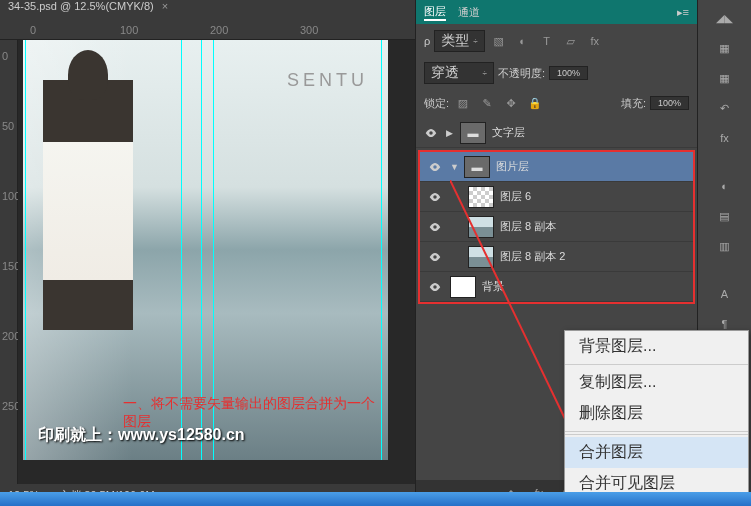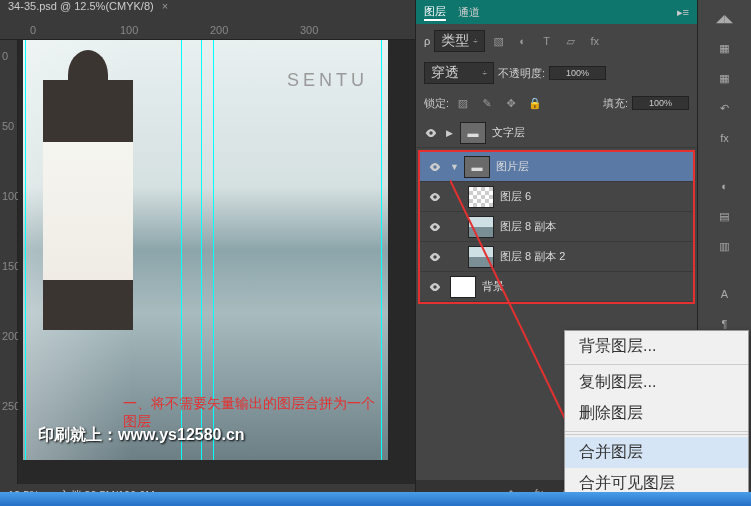--- a/index.html
+++ b/index.html
@@ -22,21 +22,21 @@
 .watermark{position:absolute;left:15px;top:385px;color:#fff;font-size:16px;font-weight:bold;text-shadow:1px 1px 2px #000;z-index:5}
 .status-bar{position:absolute;bottom:0;left:0;right:0;height:22px;background:#3a3a3a;color:#ccc;display:flex;align-items:center;padding:0 8px;gap:20px;font-size:10px}
 .panels{width:282px;background:#454545;border-left:1px solid #222;display:flex;flex-direction:column}
 .panel-tabs{height:24px;background:#0f766e;display:flex;align-items:center;padding:0 8px;gap:12px;color:#ccc}
 .panel-tabs .active{color:#fff;border-bottom:2px solid #fff}
 .panel-opts{padding:4px 8px;background:#454545;color:#ccc;display:flex;align-items:center;gap:6px;flex-wrap:wrap}
 .opt-row{display:flex;align-items:center;gap:4px;width:100%;padding:2px 0}
 .dd{background:#333;border:1px solid #222;padding:1px 6px;color:#ccc;font-size:14px;min-width:50px;display:inline-flex;align-items:center;gap:4px}
 .dd::after{content:"÷";font-size:8px;margin-left:auto}
 .icon-btn{width:20px;height:18px;display:inline-flex;align-items:center;justify-content:center;color:#999;cursor:pointer}
-.pct{background:#333;padding:1px 16px;font-size:9px;border:1px solid #222}
+.pct{background:#333;padding:1px 7px;font-size:9px;border:1px solid #222}
 .layers{flex:1;overflow:auto;background:#454545}
 .layer-hl{border:2px solid #e53030;margin:2px}
 .layer-row{height:30px;display:flex;align-items:center;color:#ddd;border-bottom:1px solid #3a3a3a;cursor:pointer}
 .layer-row.sel{background:#5a7aa5}
 .eye{width:30px;display:flex;align-items:center;justify-content:center}
 .eye svg{width:14px;height:14px;fill:#ccc}
 .indent{width:18px}
 .twisty{width:14px;color:#ccc;font-size:9px}
 .thumb{width:26px;height:22px;background:#fff;margin-right:6px;border:1px solid #222;background-size:cover}
 .thumb.folder{background:#6a6a6a;display:flex;align-items:center;justify-content:center}

